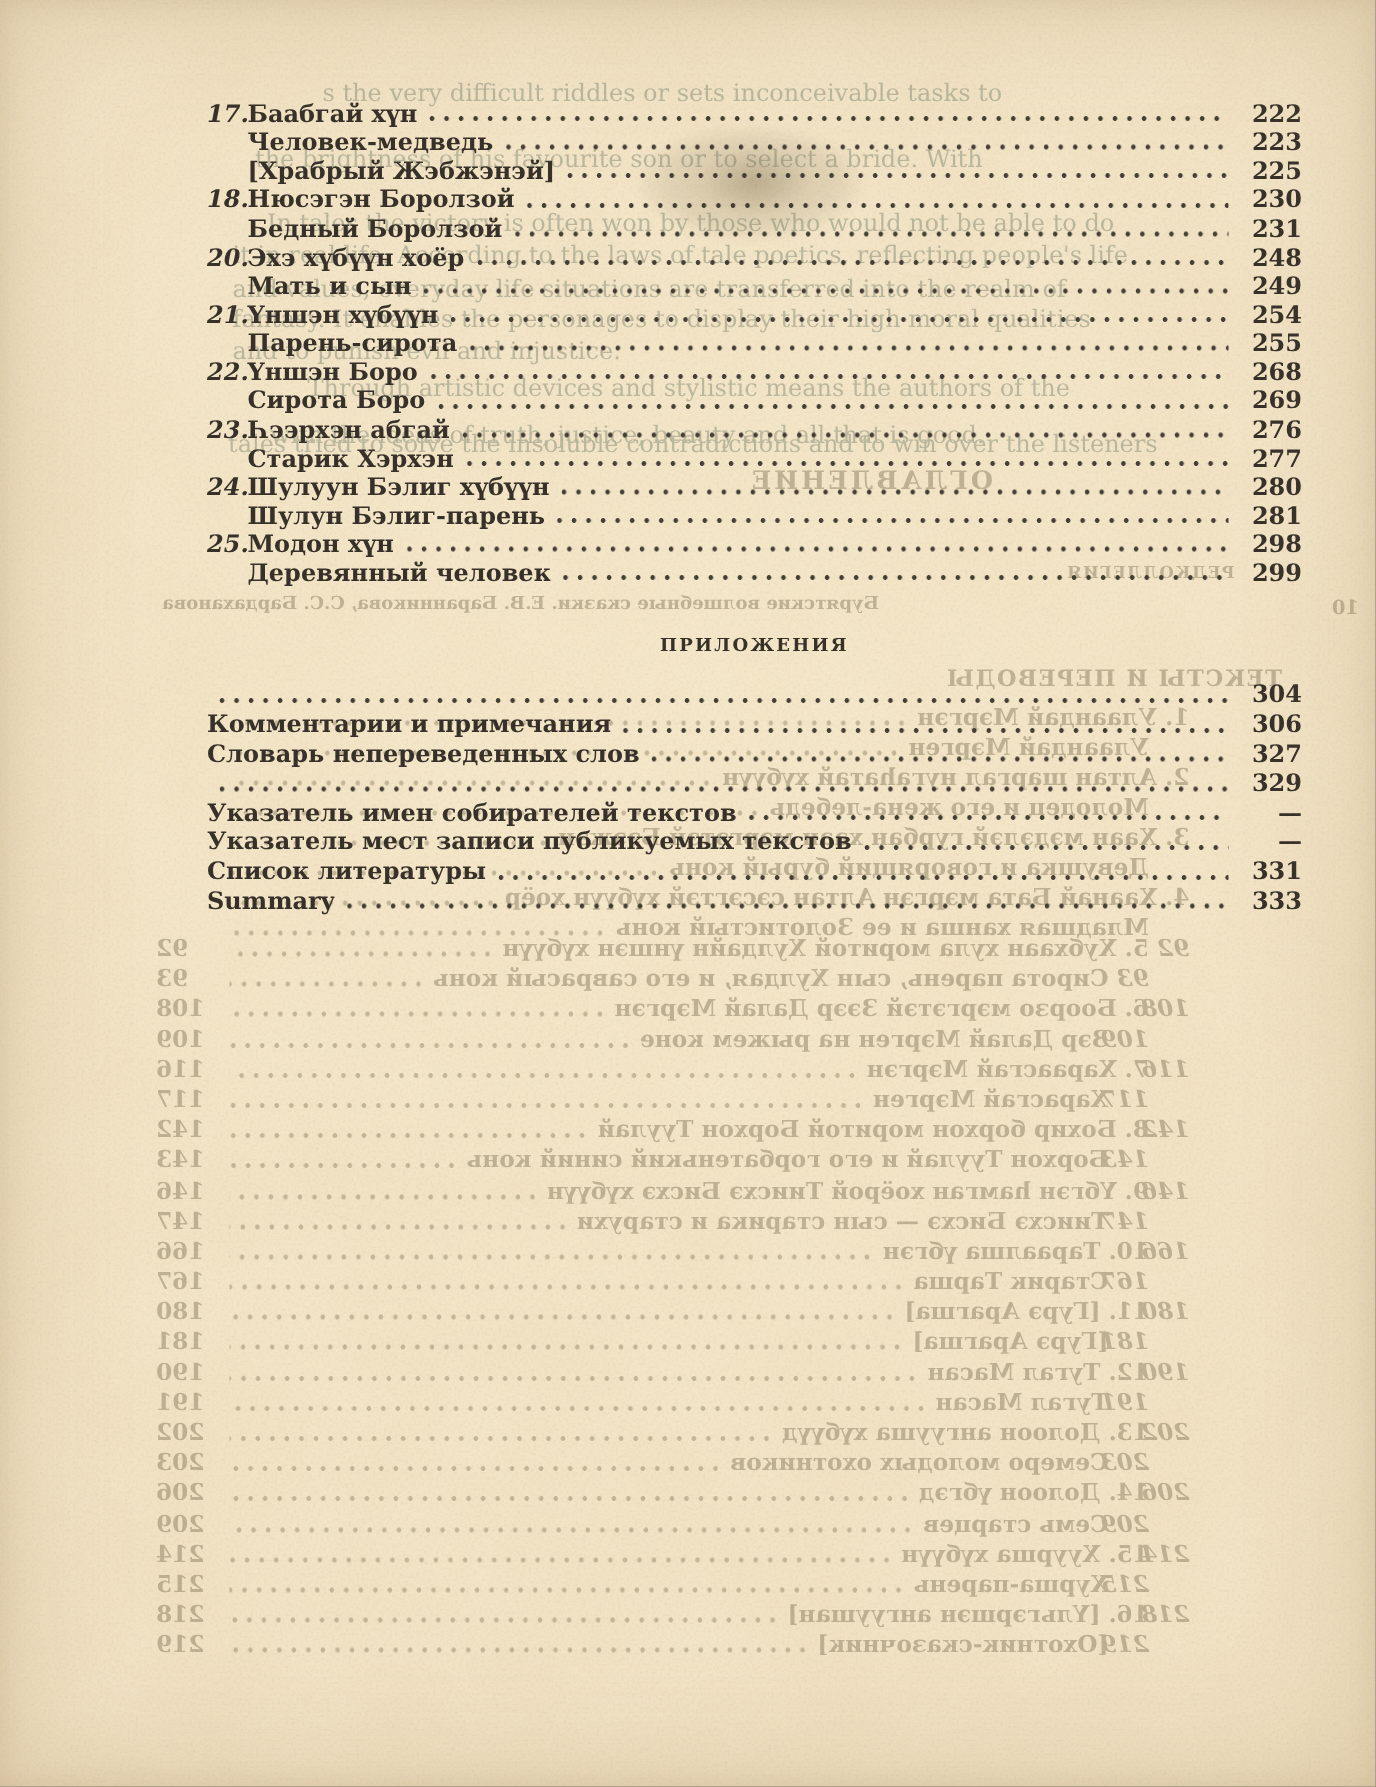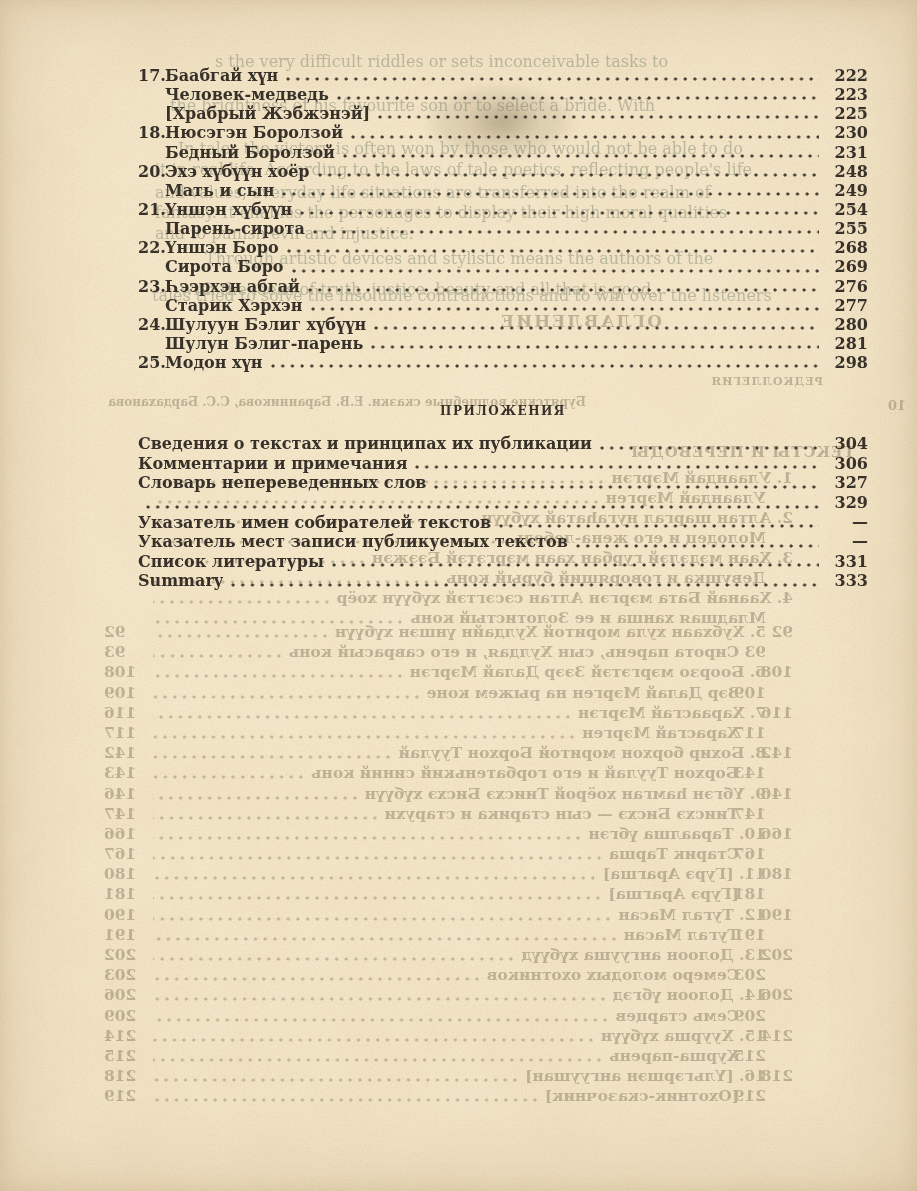--- a/index.html
+++ b/index.html
@@ -17,21 +17,21 @@
     box-shadow:inset 0 0 85px rgba(170,140,95,.30), inset 0 0 18px rgba(150,120,80,.18);
   }
   .grain{position:absolute;inset:0;z-index:5;pointer-events:none;mix-blend-mode:multiply;}
 
   
   .content{position:absolute;left:138px;top:66px;width:730px;z-index:3;color:#37312a;}
   .row{display:flex;white-space:nowrap;font-weight:700;font-size:16px;}
   #tocList .row{height:19.15px;line-height:19.15px;}
   .appendix .row{height:19.6px;line-height:19.6px;}
   .row .t{flex:0 1 auto;overflow:hidden;}
-  .row .num{display:inline-block;width:27px;}
+  .row .num{display:inline-block;width:27px;font-style:italic;}
   .row.sub{padding-left:27px;}
   .row .dots{
     flex:1 1 24px;align-self:flex-end;height:6px;margin:0 5px 3px 8px;min-width:12px;
     background:radial-gradient(circle at 2px 3px, currentColor 1.35px, rgba(0,0,0,0) 1.8px) left bottom repeat-x;
     background-size:9.7px 6px;opacity:.92;
   }
   .row .pg{flex:0 0 44px;width:44px;text-align:right;}
   .appendix-heading{
     margin:29px 0 13px;height:20px;line-height:20px;text-align:center;
     font-size:12px;font-weight:700;letter-spacing:1.5px;
@@ -313,25 +313,29 @@
         <div class="row sub">
           <span class="t"><span>Шулун Бэлиг-парень</span></span>
           <span class="dots"></span>
           <span class="pg">281</span>
         </div>
         <div class="row">
           <span class="t"><span class="num">25.</span><span>Модон хүн</span></span>
           <span class="dots"></span>
           <span class="pg">298</span>
         </div>
+        <div class="row sub">
+          <span class="t"><span>Деревянный человек</span></span>
+          <span class="dots"></span>
+          <span class="pg">299</span>
+        </div>
       </div>
     <div class="appendix-heading">ПРИЛОЖЕНИЯ</div>
     <div id="appendixList" class="appendix">
         <div class="row">
-          <span class="t"><span>Сведения о текстах и принципах их публикации</span></span>
           <span class="dots"></span>
           <span class="pg">304</span>
         </div>
         <div class="row">
           <span class="t"><span>Комментарии и примечания</span></span>
           <span class="dots"></span>
           <span class="pg">306</span>
         </div>
         <div class="row">
           <span class="t"><span>Словарь непереведенных слов</span></span>

